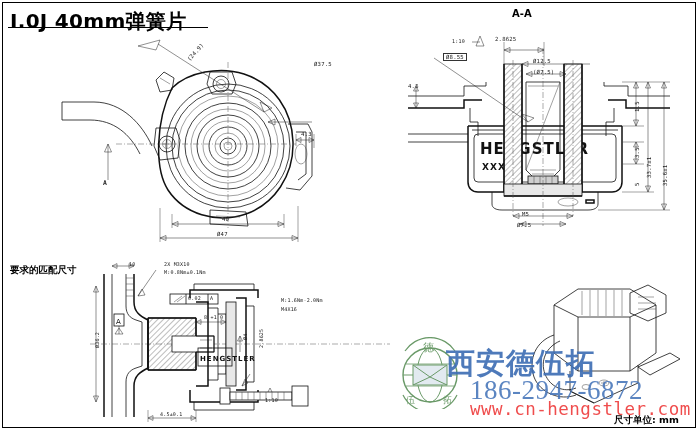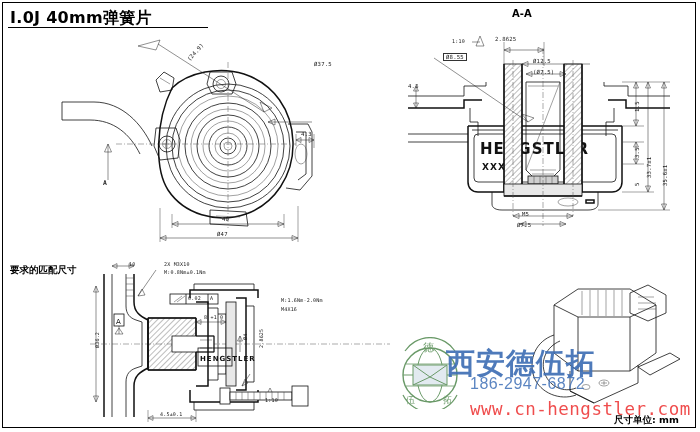--- a/index.html
+++ b/index.html
@@ -17,21 +17,21 @@
   .sheet-border{
     position:absolute;left:2px;top:2px;width:694px;height:426px;
     border:1px solid #000;box-sizing:border-box;
   }
 
   
   .abs{position:absolute;}
 
   
   .title{
-    font-size:16px;font-weight:600;letter-spacing:.3px;
+    font-size:20px;font-weight:600;letter-spacing:.3px;
     font-family:"DejaVu Sans",sans-serif;
     text-align:center;
   }
   .title-rule{
     position:absolute;left:8px;top:27px;width:200px;height:1px;background:#000;
   }
   .note{
     font-size:9.2px;line-height:15px;color:#333;
     font-family:"DejaVu Sans",sans-serif;width:200px;
   }
@@ -51,22 +51,22 @@
     font-size:9.5px;font-weight:700;font-family:"DejaVu Sans",sans-serif;
   }
 
   
   .wm-cn{
     font-size:29px;font-weight:700;color:#3f6fb5;
     font-family:"DejaVu Sans",sans-serif;letter-spacing:1px;
     opacity:.92;
   }
   .wm-phone{
-    font-size:16px;color:#4a78bb;letter-spacing:.5px;
-    font-family:Liberation Sans, sans-serif;opacity:.9;
+    font-size:27px;color:#4a78bb;letter-spacing:.5px;
+    font-family:Liberation Serif, serif;opacity:.9;
   }
   .wm-url{
     font-size:17.5px;color:#ef4444;letter-spacing:.5px;
     font-family:"DejaVu Sans Mono","Liberation Mono",monospace;opacity:.95;
   }
   .wm-logo{opacity:.9;}
 
   
   svg{display:block;}
   .ln{stroke:#111;fill:none;stroke-width:.8;}

